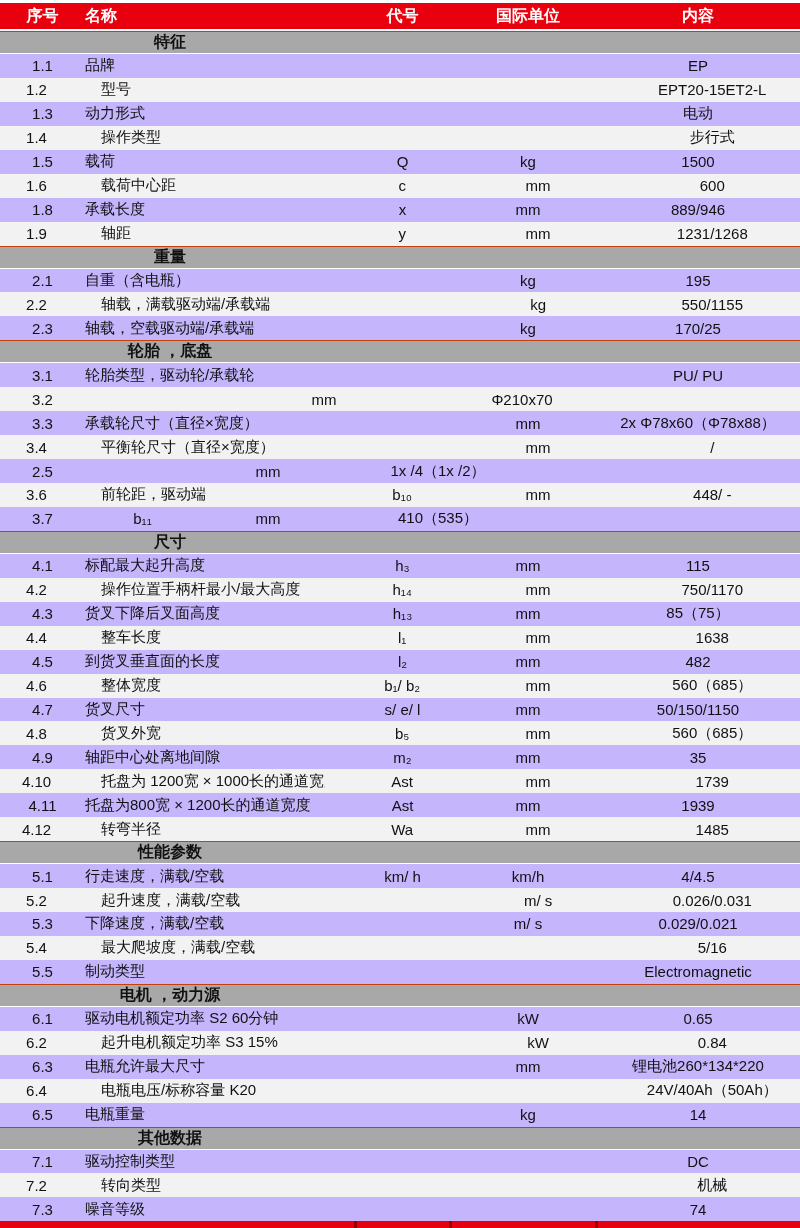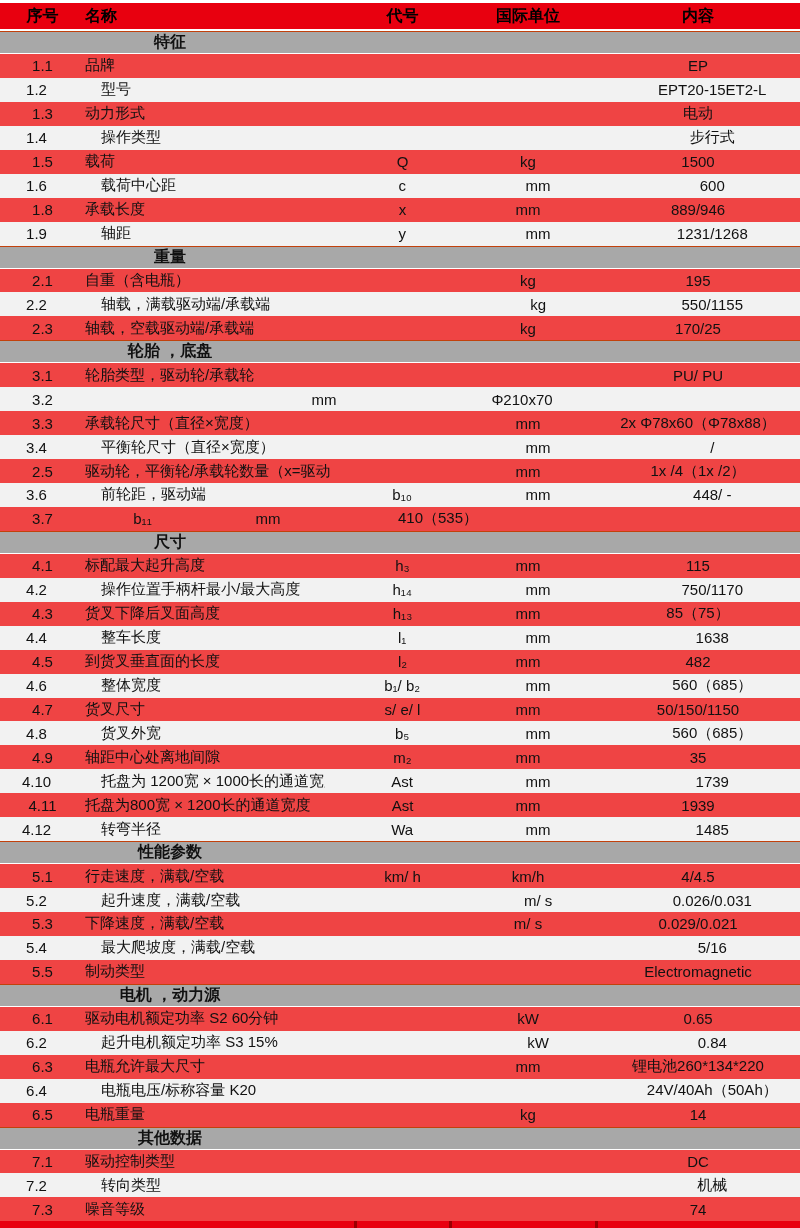--- a/index.html
+++ b/index.html
@@ -10,21 +10,21 @@
     font-family:"Liberation Sans","DejaVu Sans",sans-serif;
     color:#111;
     overflow:hidden;
   }
   .thead{
     margin-top:3px;
     height:26px;
     background:var(--red,#e8000f);
     display:flex;
     align-items:center;
-    color:#000000;
+    color:#ffffff;
     font-weight:bold;
     font-size:16px;
     margin-bottom:2px;
   }
   .tbody{
     height:1190px;
     display:flex;
     flex-direction:column;
   }
   .section{
@@ -41,21 +41,21 @@
     text-align:center;
     font-weight:bold;
     font-size:16px;
     color:#111;
   }
   .row{
     flex:1 1 0;
     display:flex;
     align-items:center;
     font-size:15px;
-    background:#ef4444;
+    background:#c4b5fd;
   }
   .row.alt{background:var(--stripe,#f2f2f2);gap:28px;}
   .c{display:block;box-sizing:border-box;white-space:nowrap;overflow:hidden;}
   .c.no{width:85px;text-align:center;}
   .c.name{width:260px;text-align:left;}
   .c.sym{width:115px;text-align:center;}
   .c.unit{width:136px;text-align:center;}
   .c.val{width:204px;text-align:center;}
   .tfoot{
     position:absolute;
@@ -194,21 +194,20 @@
       </div>
       <div class="row alt">
         <span class="c no">3.4</span>
         <span class="c name">平衡轮尺寸（直径×宽度）</span>
         <span class="c sym"></span>
         <span class="c unit">mm</span>
         <span class="c val">/</span>
       </div>
       <div class="row">
         <span class="c no">2.5</span>
-        <span class="c name">驱动轮，平衡轮/承载轮数量（x=驱动</span>
         <span class="c sym"></span>
         <span class="c unit">mm</span>
         <span class="c val">1x /4（1x /2）</span>
       </div>
       <div class="row alt">
         <span class="c no">3.6</span>
         <span class="c name">前轮距，驱动端</span>
         <span class="c sym">b₁₀</span>
         <span class="c unit">mm</span>
         <span class="c val">448/ -</span>

